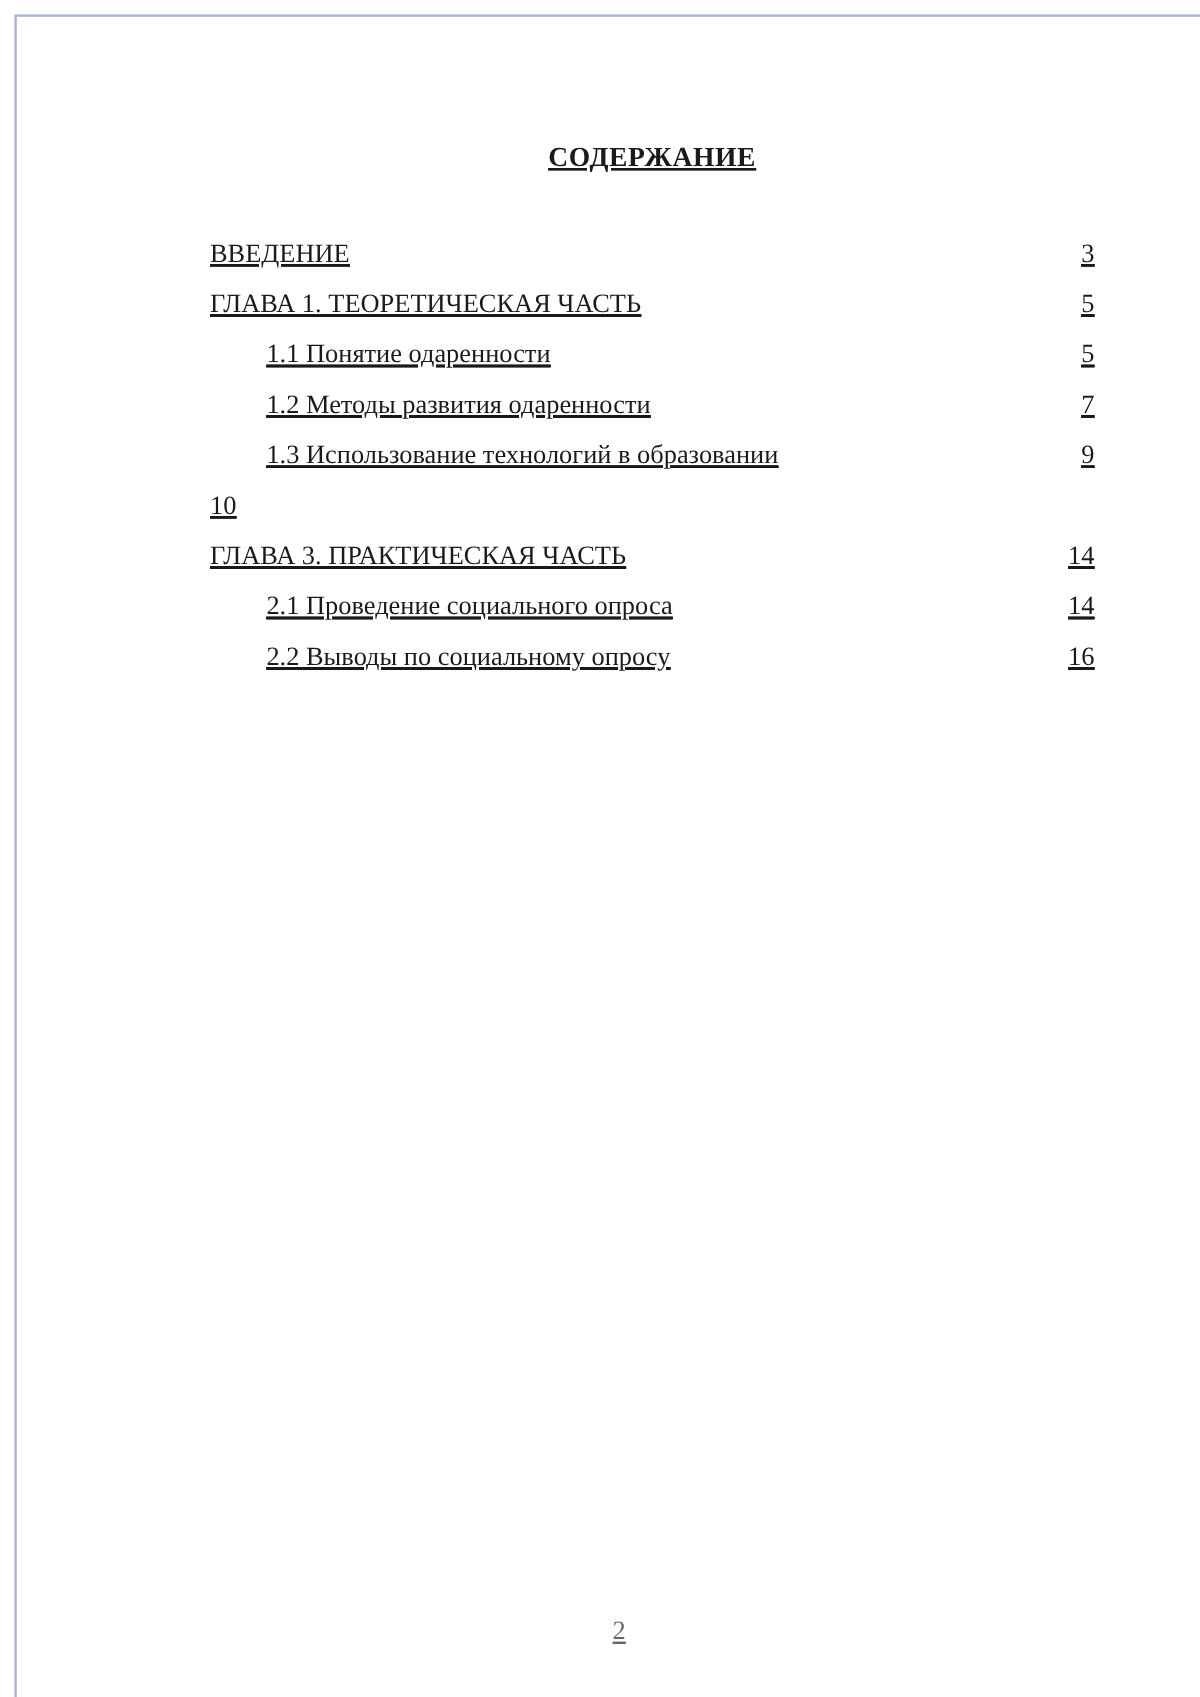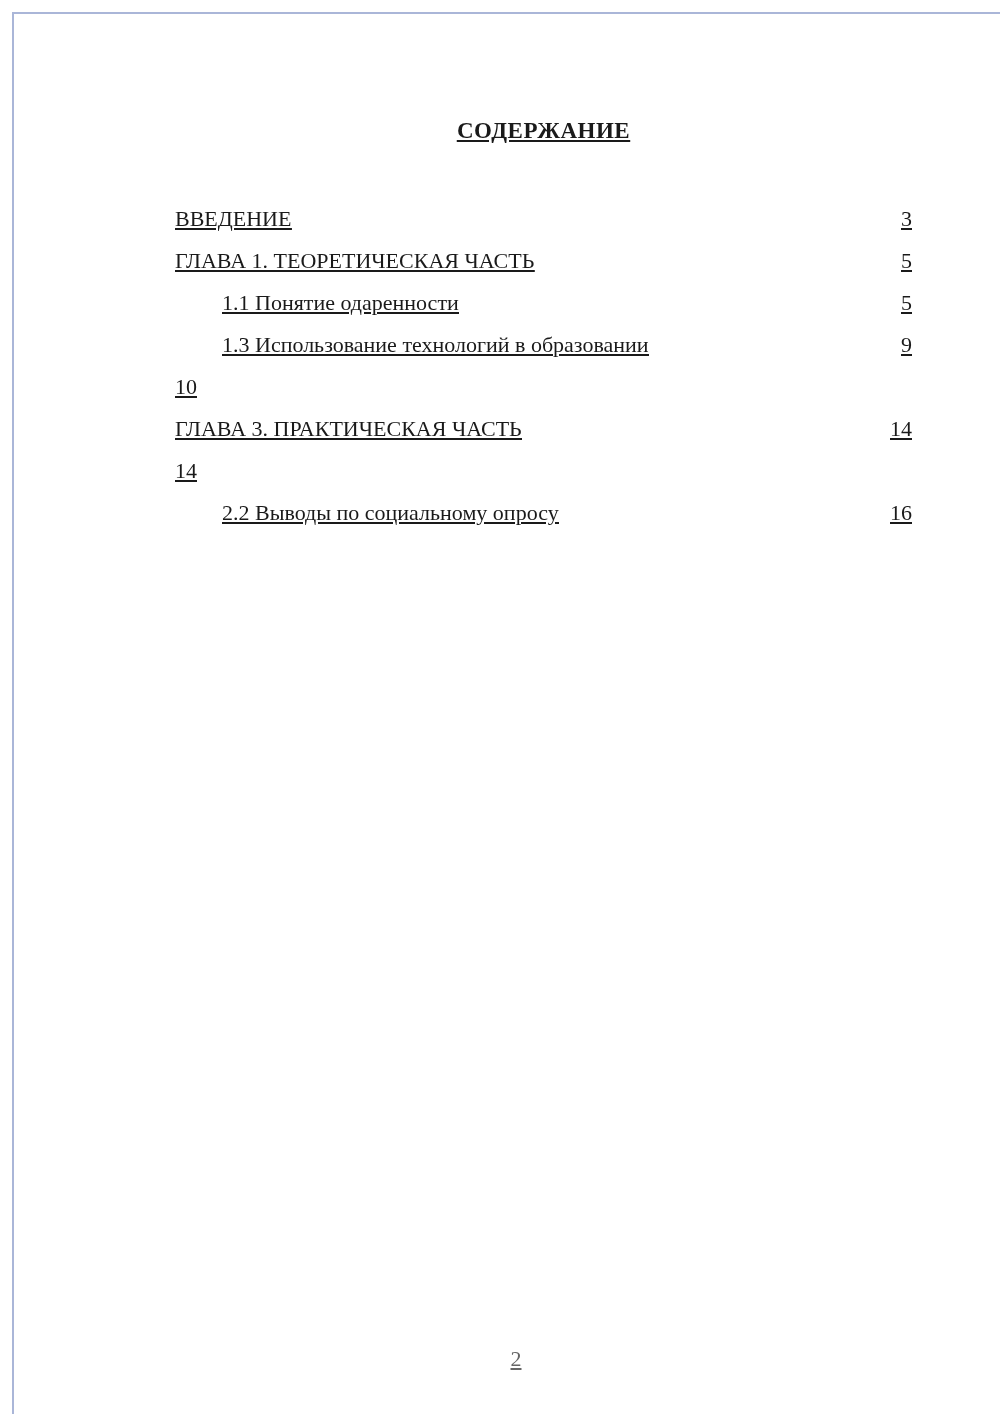--- a/index.html
+++ b/index.html
@@ -29,21 +29,21 @@
     font-size: 23px;
     color: #1a1a1a;
     letter-spacing: 0.5px;
     margin-bottom: 52px;
   }
   .toc {
     list-style: none;
   }
   .toc-row {
     display: flex;
-    align-items: flex-start;
+    align-items: flex-end;
     justify-content: space-between;
     font-size: 22px;
     color: #1a1a1a;
     height: 38px;
     line-height: 38px;
   }
   .toc-row .label {
     white-space: nowrap;
   }
   .toc-row .pagenum {
@@ -78,31 +78,36 @@
       </li>
       <li class="toc-row level-0">
         <span class="label">ГЛАВА 1. ТЕОРЕТИЧЕСКАЯ ЧАСТЬ</span>
         <span class="pagenum">5</span>
       </li>
       <li class="toc-row level-1">
         <span class="label">1.1 Понятие одаренности</span>
         <span class="pagenum">5</span>
       </li>
       <li class="toc-row level-1">
+        <span class="label">1.2 Методы развития одаренности</span>
+        <span class="pagenum">7</span>
+      </li>
+      <li class="toc-row level-1">
         <span class="label">1.3 Использование технологий в образовании</span>
         <span class="pagenum">9</span>
       </li>
       <li class="toc-row level-1">
         <span class="pagenum">10</span>
       </li>
       <li class="toc-row level-0">
         <span class="label">ГЛАВА 3. ПРАКТИЧЕСКАЯ ЧАСТЬ</span>
         <span class="pagenum">14</span>
       </li>
       <li class="toc-row level-1">
+        <span class="label">2.1 Проведение социального опроса</span>
         <span class="pagenum">14</span>
       </li>
       <li class="toc-row level-1">
         <span class="label">2.2 Выводы по социальному опросу</span>
         <span class="pagenum">16</span>
       </li>
     </ul>
 
   </div>
 

